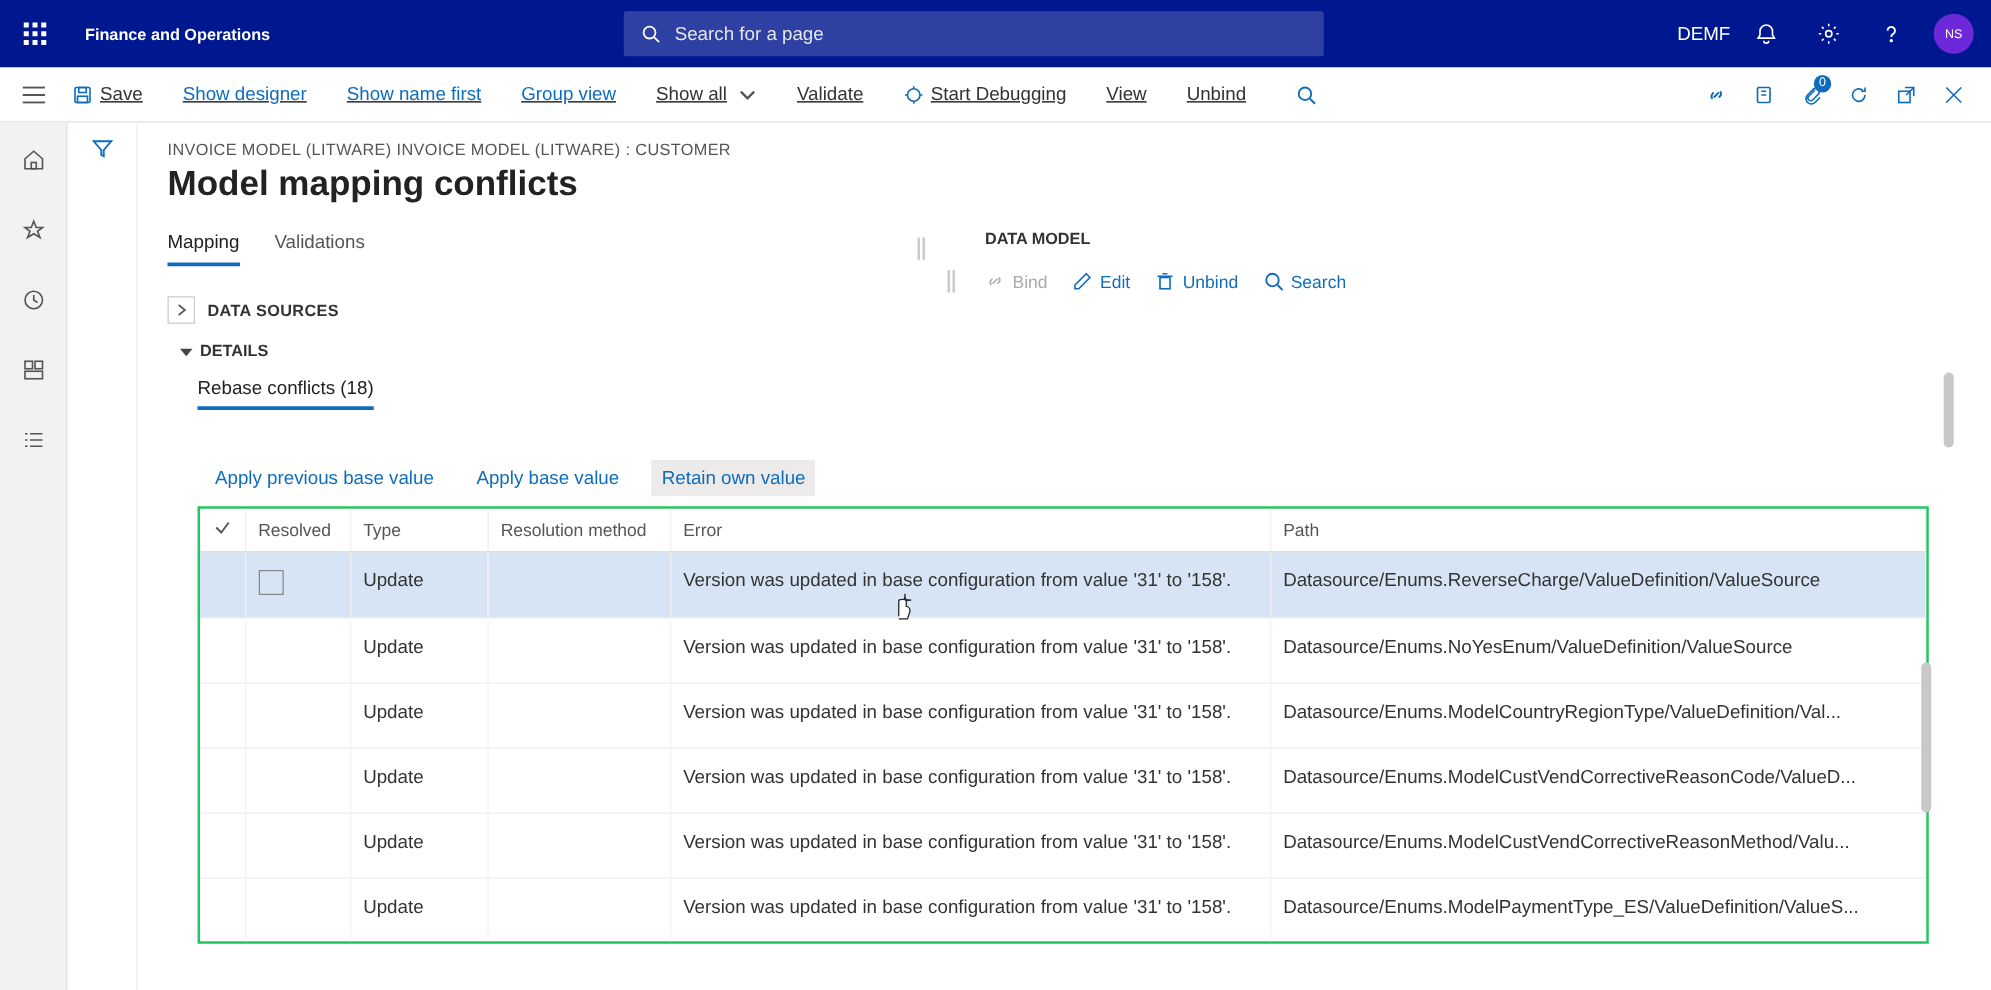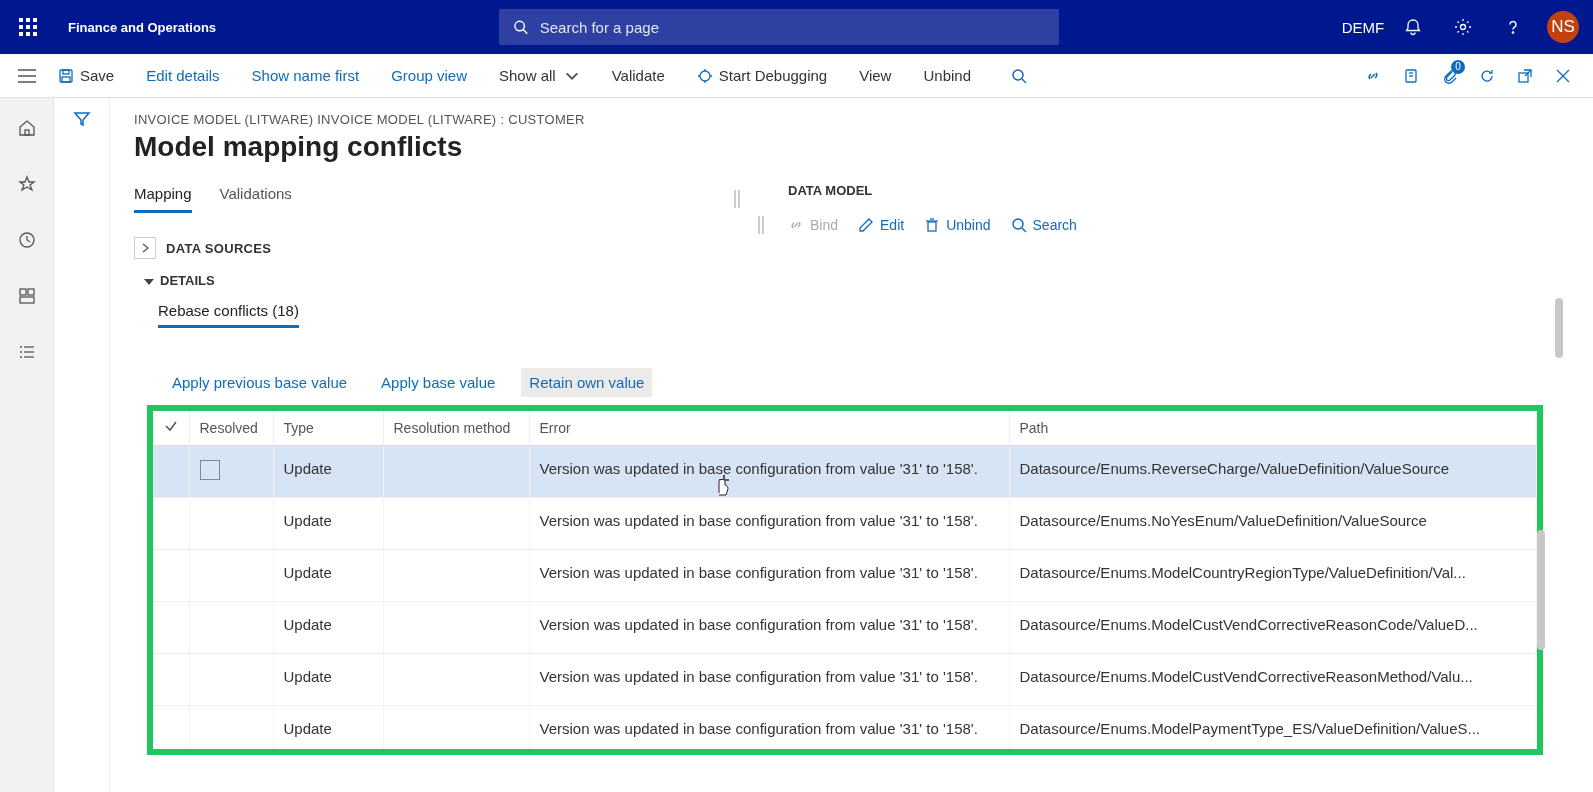--- a/index.html
+++ b/index.html
@@ -11,24 +11,24 @@
 .waffle-grid { width: 18px; height: 18px; display: grid; grid-template-columns: repeat(3,4px); grid-template-rows: repeat(3,4px); gap: 3px; }
 .waffle-grid span { background: #fff; }
 .app-title { font-size: 13px; font-weight: 600; margin-left: 20px; }
 .searchbar { margin-left: auto; margin-right: auto; width: 560px; height: 36px; background: rgba(255,255,255,0.18); border-radius: 2px; display: flex; align-items: center; padding: 0 14px; }
 .searchbar svg { width: 16px; height: 16px; }
 .searchbar input { background: transparent; border: none; outline: none; color: #fff; font-size: 15px; margin-left: 12px; width: 100%; }
 .searchbar input::placeholder { color: #e6e6e6; }
 .top-right { display: flex; align-items: center; gap: 6px; }
 .top-right .item { width: 44px; height: 44px; display: flex; align-items: center; justify-content: center; cursor: pointer; color: #fff; }
 .company { font-size: 15px; padding: 0 8px; }
-.avatar { width: 32px; height: 32px; border-radius: 50%; background: #c2410c; display: flex; align-items: center; justify-content: center; font-size: 17px; font-weight: 500; margin: 0 6px; }
-
-
-.actionbar { height: 44px; background: #fff; border-bottom: 1px solid #e1e1e1; display: flex; align-items: center; padding: 0 12px; font-size: 15px; }
+.avatar { width: 32px; height: 32px; border-radius: 50%; background: #6d28d9; display: flex; align-items: center; justify-content: center; font-size: 10px; font-weight: 500; margin: 0 6px; }
+
+
+.actionbar { height: 44px; background: #fff; border-bottom: 1px solid #e1e1e1; display: flex; align-items: center; padding: 0 12px; font-size: 15px; text-decoration: underline; }
 .hamburger { width: 30px; display: flex; align-items: center; justify-content: center; cursor: pointer; }
 .action { display: flex; align-items: center; gap: 6px; padding: 4px 8px; margin: 0 8px; cursor: pointer; color: #333; }
 .action.link { color: #0f6cbd; }
 .action svg { width: 16px; height: 16px; }
 .action .chev { margin-left: 2px; }
 .actionbar-right { margin-left: auto; display: flex; align-items: center; gap: 2px; }
 .icon-btn { width: 36px; height: 36px; display: flex; align-items: center; justify-content: center; cursor: pointer; color: #0f6cbd; position: relative; }
 .icon-btn.plain { color: #555; }
 .badge { position: absolute; top: 2px; right: 2px; background: #0f6cbd; color: #fff; font-size: 10px; border-radius: 8px; min-width: 14px; height: 14px; display: flex; align-items: center; justify-content: center; padding: 0 3px; }
 
@@ -72,21 +72,21 @@
 .drag-handle { flex-direction: row; gap: 2px; }
 
 .rightcol .dm-label { font-size: 13px; font-weight: 700; color: #333; margin-left: 38px; margin-bottom: 18px; margin-top: 2px; }
 
 
 .conflict-actions { display: flex; gap: 18px; margin: 40px 0 8px 30px; font-size: 15px; }
 .conflict-actions a { color: #0f6cbd; cursor: pointer; padding: 6px 8px; text-decoration: none; }
 .conflict-actions a.hovered { background: #edebe9; }
 
 
-.tablewrap { margin-left: 13px; margin-right: 50px; border: 6px solid #22c55e; height: 350px; overflow: hidden; }
+.tablewrap { margin-left: 24px; margin-right: 50px; border: 2px solid #22c55e; height: 350px; overflow: hidden; }
 table { width: 100%; border-collapse: collapse; font-size: 15px; }
 th { text-align: left; font-weight: 400; color: #555; padding: 8px 10px; border-bottom: 1px solid #ddd; border-right: 1px solid #eee; background: #fff; height: 34px; font-size: 14px; }
 td { padding: 14px 10px; border-bottom: 1px solid #eee; color: #333; vertical-align: top; height: 52px; border-right: 1px solid #f3f3f3; }
 tr.selected td { background: #d6e4f5; }
 th.sel, td.sel { width: 36px; text-align: center; padding: 4px; }
 th.resolved, td.resolved { width: 84px; }
 th.type, td.type { width: 110px; }
 th.method, td.method { width: 146px; }
 th.err, td.err { width: 480px; }
 th.path, td.path { }
@@ -160,21 +160,21 @@
       </svg>
     </div>
   <div class="action">
     <svg width="16" height="16" viewBox="0 0 16 16" fill="none" stroke="#0f6cbd" stroke-width="1.3">
         <rect x="2" y="2" width="12" height="12" rx="1"></rect>
         <rect x="5" y="2" width="6" height="4"></rect>
         <rect x="4" y="9" width="8" height="5"></rect>
       </svg>
     <span>Save</span>
   </div>
-  <div class="action link">Edit details</div>
+  <div class="action link">Show designer</div>
   <div class="action link">Show name first</div>
   <div class="action link">Group view</div>
   <div class="action">
     <span>Show all</span>
     <svg class="chev" width="12" height="12" viewBox="0 0 12 12" fill="none" stroke="#555" stroke-width="1.5">
         <polyline points="2,4 6,8 10,4"></polyline>
       </svg>
   </div>
   <div class="action">Validate</div>
   <div class="action">

